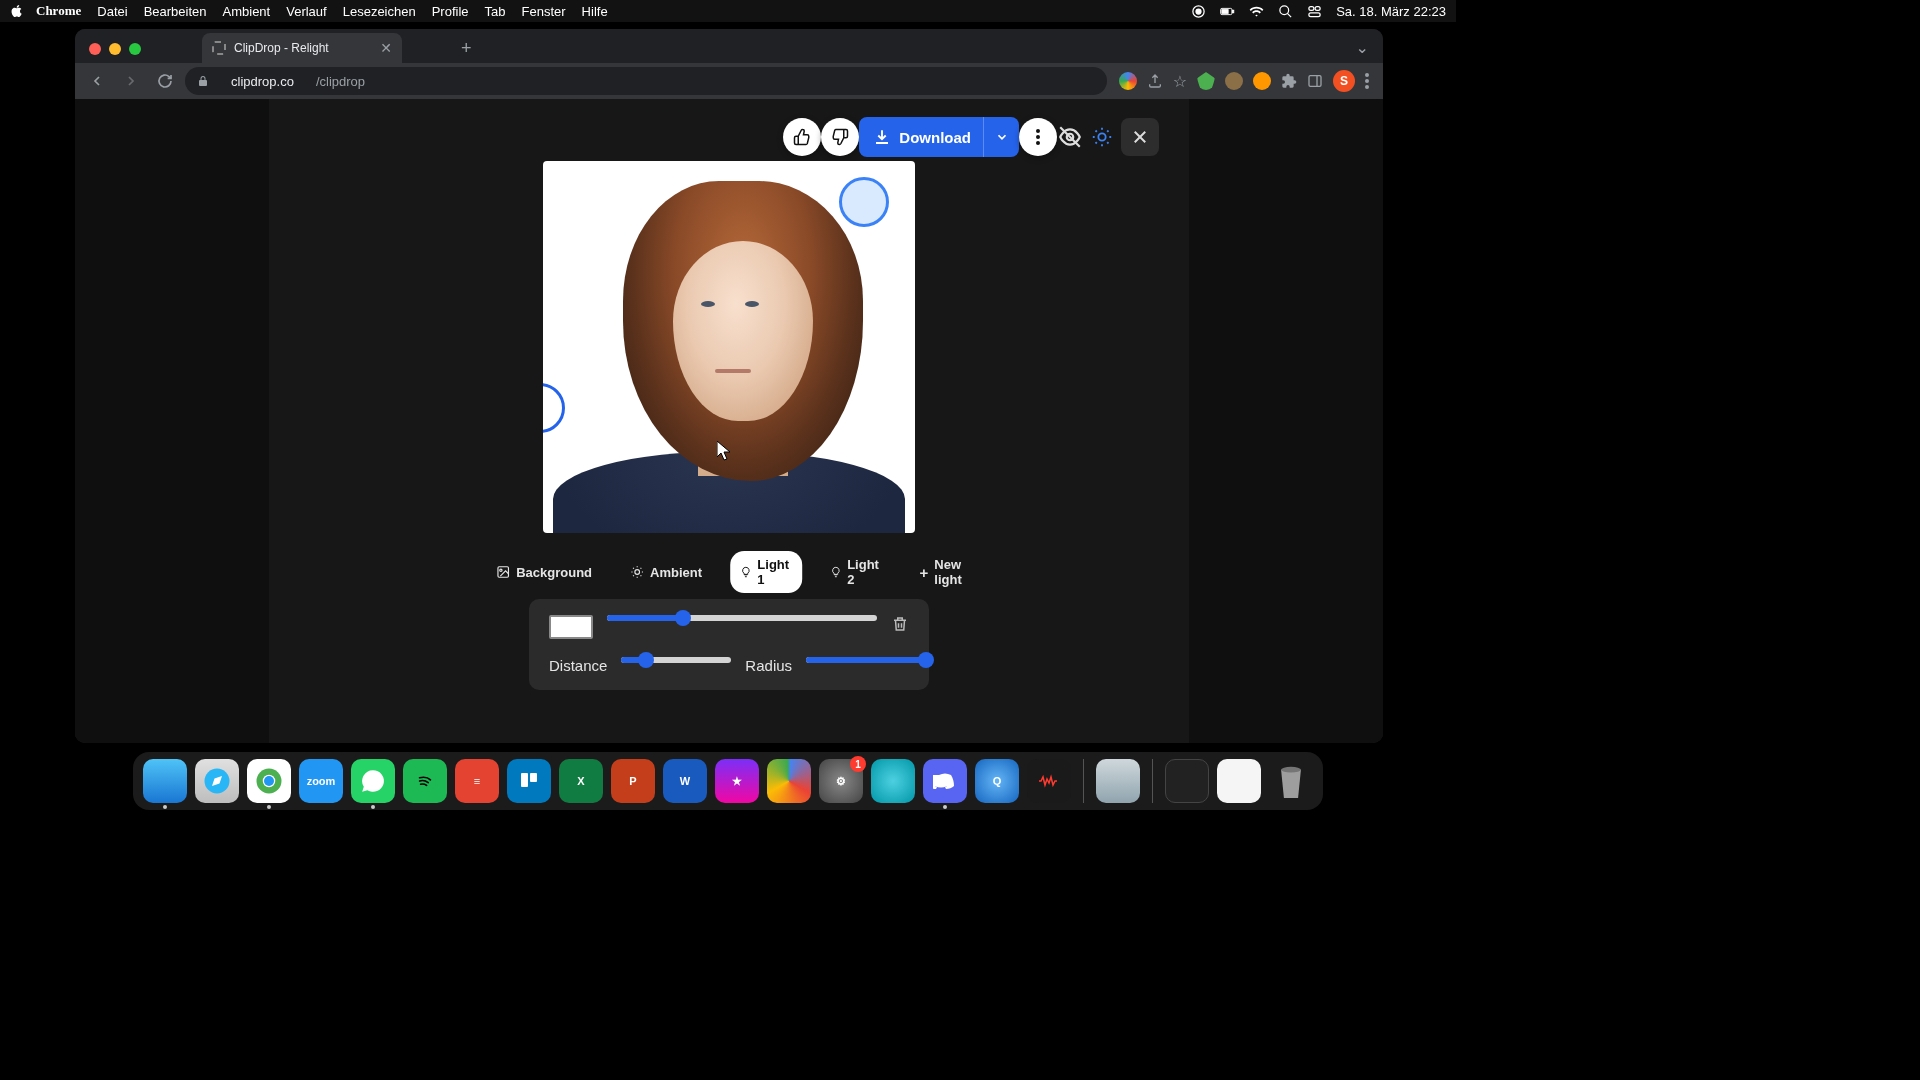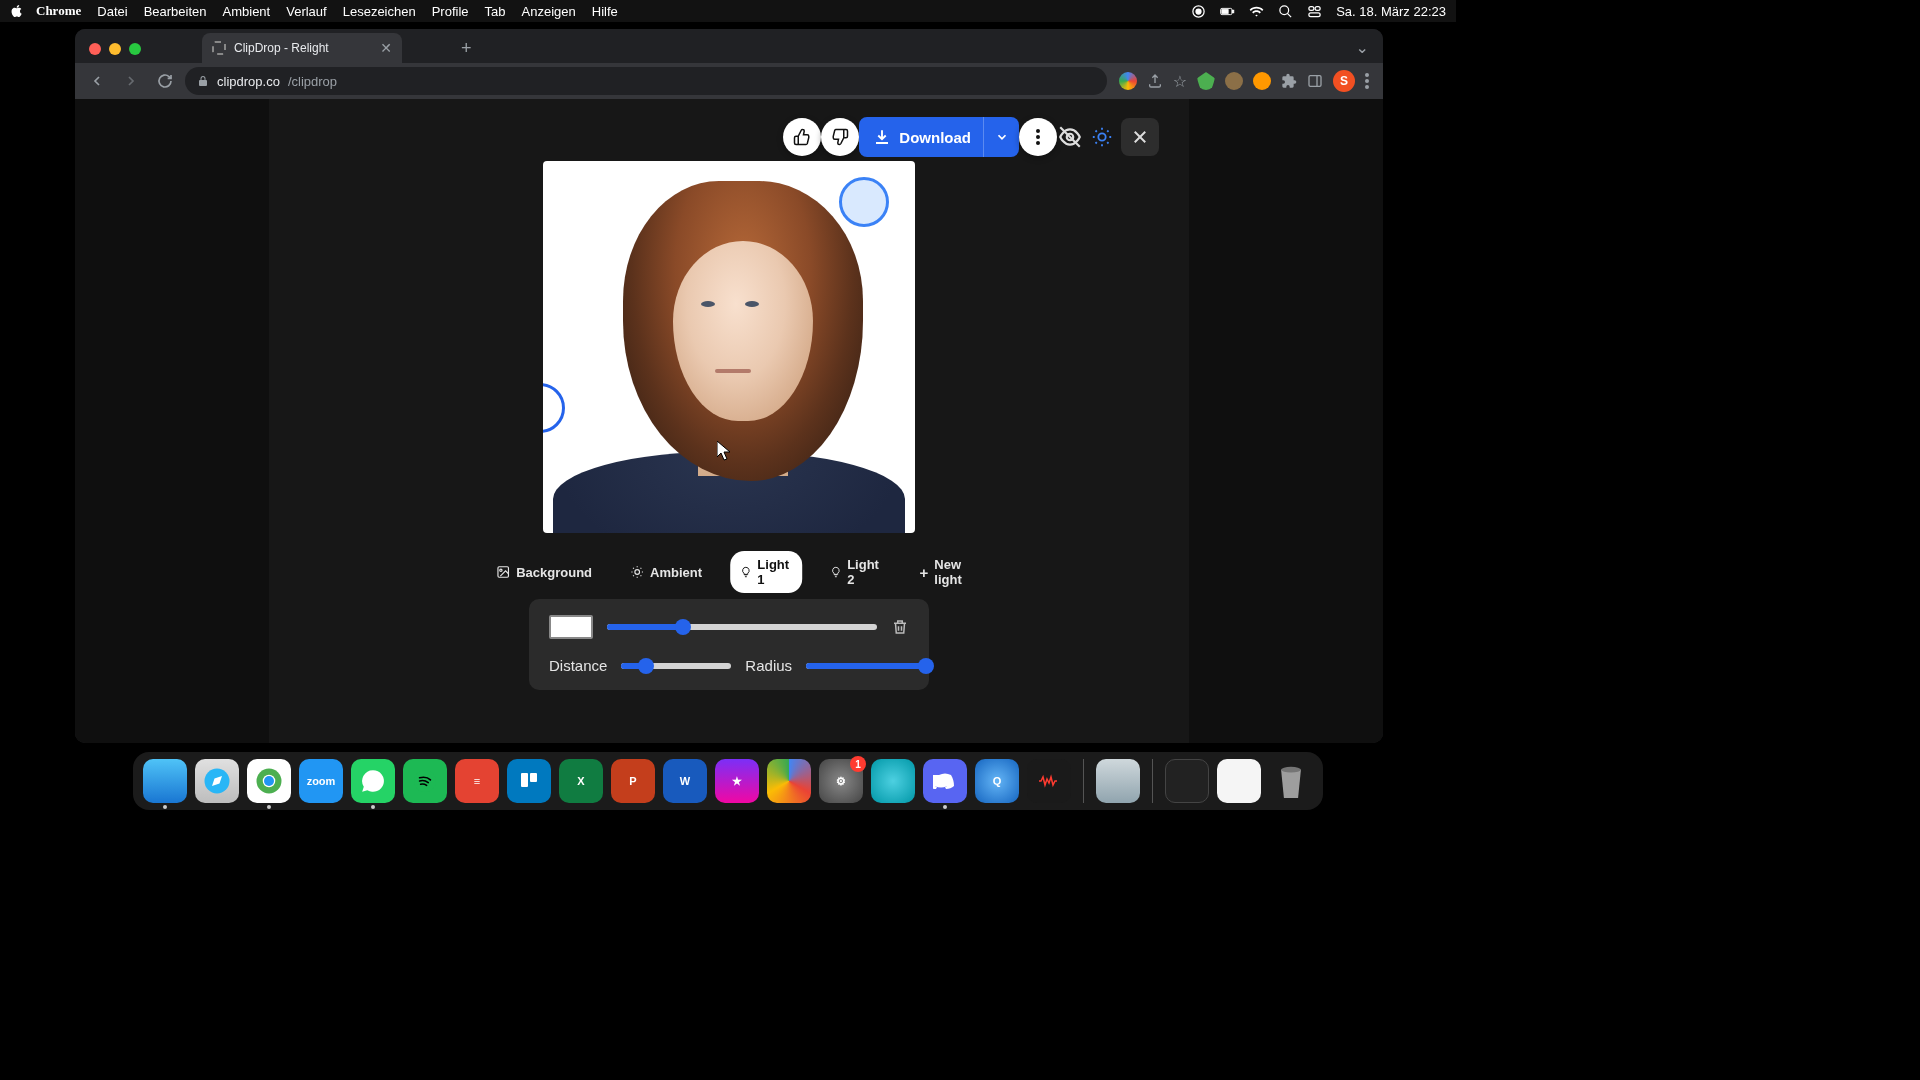--- a/index.html
+++ b/index.html
@@ -22,21 +22,21 @@
 .dot.red { background: #ff5f57; } .dot.yellow { background: #febc2e; } .dot.green { background: #28c840; }
 .tab { background: #35363a; height: 30px; border-radius: 8px 8px 0 0; display: flex; align-items: center; padding: 0 10px; color: #e8eaed; font-size: 12px; gap: 8px; min-width: 200px; margin-left: 6px; }
 .tab .favicon { width: 14px; height: 14px; border: 2px dashed #888; border-radius: 3px; }
 .tab .close { margin-left: auto; color: #9aa0a6; font-size: 14px; }
 .newtab { color: #9aa0a6; font-size: 18px; padding: 0 10px 4px 12px; }
 .tab-strip .overflow { margin-left: auto; color: #9aa0a6; padding: 0 14px 6px 0; }
 
 .toolbar { height: 36px; background: #35363a; display: flex; align-items: center; padding: 0 8px; gap: 6px; }
 .nav-btn { width: 28px; height: 28px; display: flex; align-items: center; justify-content: center; border-radius: 50%; color: #9aa0a6; }
 .nav-btn.disabled { opacity: 0.5; }
-.urlbar { flex: 1; height: 28px; background: #202124; border-radius: 14px; display: flex; align-items: center; padding: 0 12px; color: #9aa0a6; font-size: 13px; gap: 8px; }
+.urlbar { flex: 1; height: 28px; background: #202124; border-radius: 14px; display: flex; align-items: center; padding: 0 12px; color: #9aa0a6; font-size: 13px; gap: 22px; }
 .urlbar .host { color: #e8eaed; }
 .ext-icons { display: flex; align-items: center; gap: 10px; padding: 0 6px; }
 .ext-icons .ext { width: 18px; height: 18px; border-radius: 50%; display: flex; align-items: center; justify-content: center; font-size: 11px; color: #fff; }
 .avatar { width: 22px; height: 22px; border-radius: 50%; background: #f25022; color: #fff; display: flex; align-items: center; justify-content: center; font-size: 12px; font-weight: 600; }
 .kebab { color: #9aa0a6; display: flex; align-items: center; }
 
 
 .page { position: absolute; inset: 0; top: 70px; background: #0f0f0f; display: flex; justify-content: center; }
 .canvas-area { width: 920px; background: #171717; position: relative; padding-top: 10px; }
 
@@ -62,21 +62,21 @@
 .light-handle.h1 { top: 16px; right: 26px; }
 .light-handle.h2 { top: 222px; left: -28px; border-color: #2563eb; background: transparent; }
 
 .cursor { position: absolute; top: 342px; left: 448px; pointer-events: none; z-index: 500; }
 
 .light-tabs { position: absolute; top: 452px; left: 50%; transform: translateX(-50%); display: flex; gap: 18px; align-items: center; color: #e5e5e5; font-size: 13px; font-weight: 600; }
 .light-tab { display: flex; align-items: center; gap: 6px; padding: 6px 10px; border-radius: 14px; cursor: pointer; }
 .light-tab.active { background: #fff; color: #111; }
 
 .controls-panel { position: absolute; top: 500px; left: 50%; transform: translateX(-50%); width: 400px; background: #2b2b2b; border-radius: 10px; padding: 16px 20px; display: flex; flex-direction: column; gap: 18px; }
-.ctrl-row { display: flex; align-items: center; gap: 14px; }
+.ctrl-row { display: flex; gap: 14px; }
 .color-swatch { width: 44px; height: 24px; background: #fff; border: 2px solid #888; border-radius: 2px; }
 .slider { position: relative; height: 6px; border-radius: 3px; background: #d4d4d4; flex: 1; }
 .slider .fill { position: absolute; left: 0; top: 0; bottom: 0; background: #2563eb; border-radius: 3px; }
 .slider .thumb { position: absolute; top: 50%; width: 16px; height: 16px; background: #2563eb; border-radius: 50%; transform: translate(-50%, -50%); }
 .ctrl-label { color: #e5e5e5; font-size: 15px; }
 .delete-ico { color: #bbb; }
 
 
 .dock { position: absolute; bottom: 6px; left: 50%; transform: translateX(-50%); height: 58px; background: rgba(60,60,60,0.45); backdrop-filter: blur(20px); border-radius: 16px; padding: 0 10px; display: flex; align-items: center; gap: 8px; }
 .dock-sep { width: 1px; height: 44px; background: rgba(255,255,255,0.25); margin: 0 4px; }
@@ -92,21 +92,21 @@
       <path d="M17.05 12.536c-.03-2.68 2.19-3.97 2.29-4.03-1.25-1.83-3.19-2.08-3.88-2.11-1.65-.17-3.22.97-4.06.97-.84 0-2.13-.95-3.5-.92-1.8.03-3.46 1.05-4.39 2.66-1.87 3.25-.48 8.06 1.35 10.7.89 1.29 1.95 2.74 3.35 2.69 1.34-.05 1.85-.87 3.47-.87 1.62 0 2.08.87 3.5.84 1.45-.03 2.36-1.32 3.25-2.62 1.02-1.5 1.44-2.95 1.46-3.03-.03-.01-2.8-1.08-2.84-4.28zM14.69 4.89c.74-.9 1.24-2.15 1.1-3.39-1.07.04-2.36.71-3.13 1.61-.69.8-1.29 2.07-1.13 3.29 1.19.09 2.41-.61 3.16-1.51z"></path>
     </svg>
   <span class="app">Chrome</span>
   <span class="menu-item">Datei</span>
   <span class="menu-item">Bearbeiten</span>
   <span class="menu-item">Ambient</span>
   <span class="menu-item">Verlauf</span>
   <span class="menu-item">Lesezeichen</span>
   <span class="menu-item">Profile</span>
   <span class="menu-item">Tab</span>
-  <span class="menu-item">Anzeigen</span>
+  <span class="menu-item">Fenster</span>
   <span class="menu-item">Hilfe</span>
   <div class="right">
     <svg viewBox="0 0 24 24" fill="none" stroke="#fff" stroke-width="2">
         <circle cx="12" cy="12" r="9"></circle>
         <circle cx="12" cy="12" r="4" fill="#fff"></circle>
       </svg>
     <svg viewBox="0 0 24 12" fill="none" stroke="#fff" stroke-width="1.5">
         <rect x="1" y="1" width="18" height="10" rx="2"></rect>
         <rect x="3" y="3" width="10" height="6" fill="#fff"></rect>
         <rect x="20" y="4" width="2" height="4" fill="#fff"></rect>

